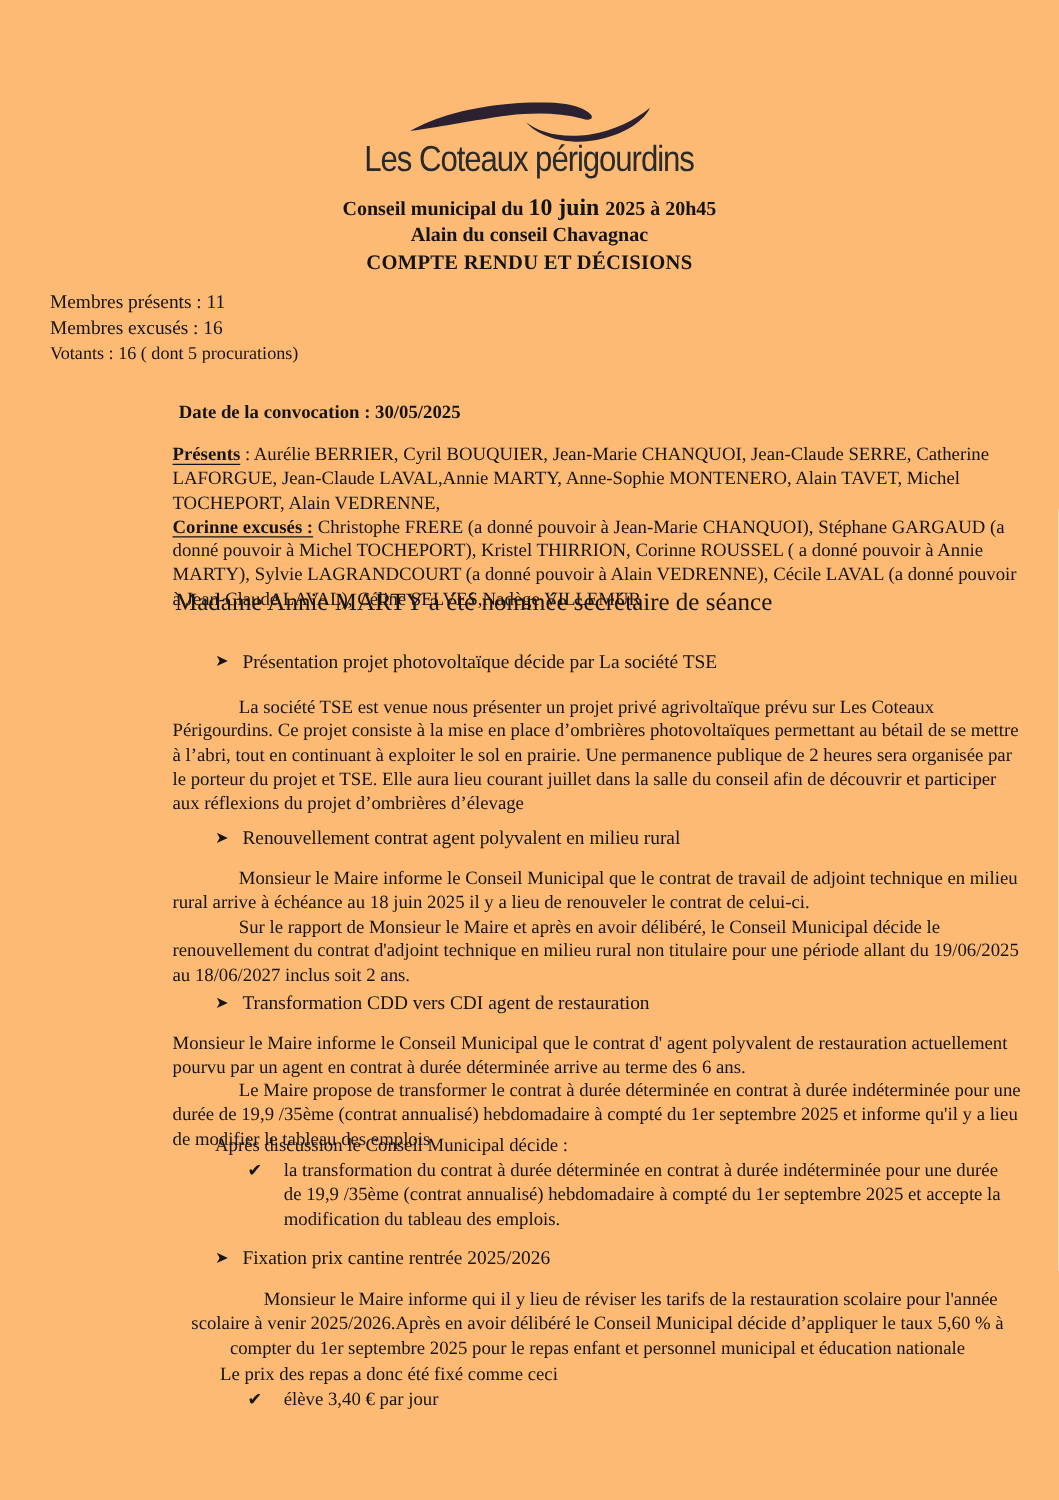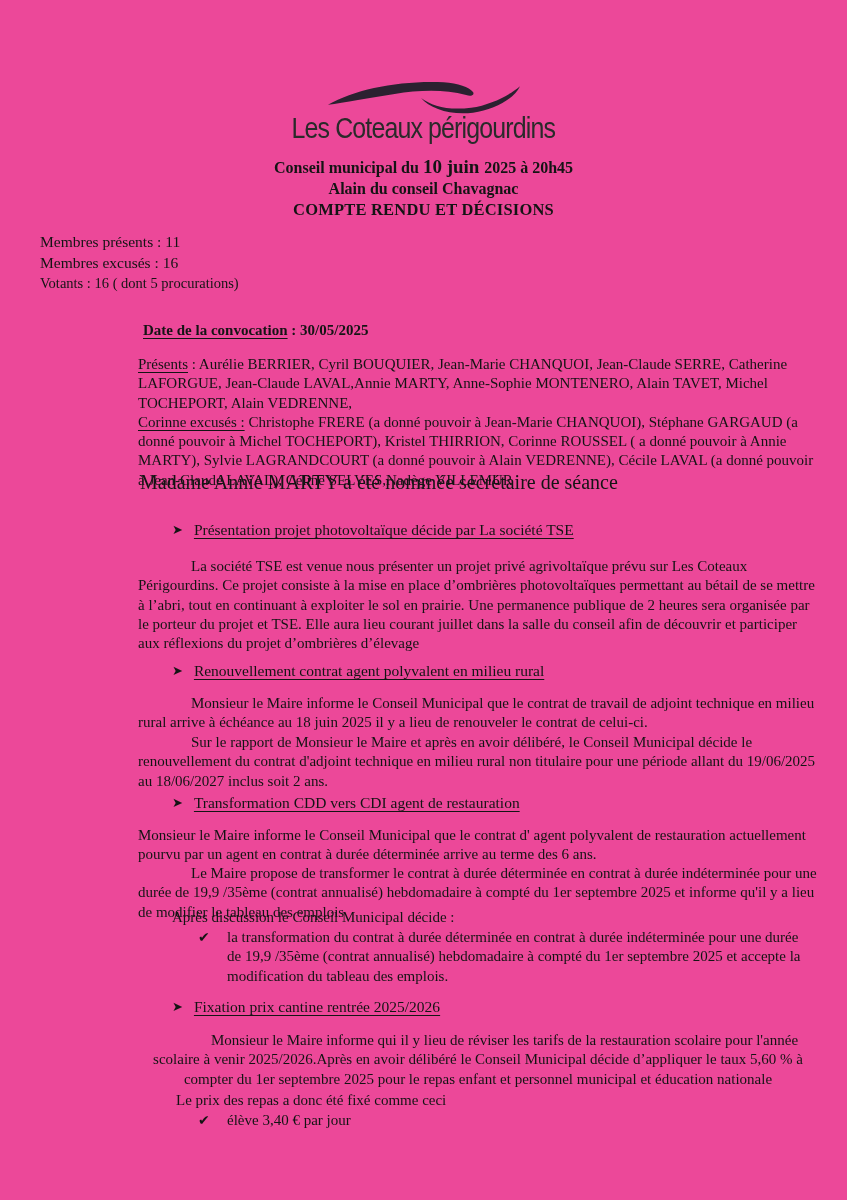--- a/index.html
+++ b/index.html
@@ -1,20 +1,20 @@
 <!DOCTYPE html>
 <html><head>
 <meta charset="utf-8">
 <style>
   html, body { margin: 0; padding: 0; background: #ffffff; }
   .page {
     position: relative;
     width: 847px;
     height: 1200px;
-    background: #ec4899;
+    background: #fdba74;
     font-family: "Liberation Serif", serif;
     color: #141414;
     overflow: hidden;
   }
   
   .logo-block { position: absolute; top: 76px; left: 0; width: 847px; text-align: center; }
   .logo-swoosh { display: block; margin: 0 auto; width: 196px; height: 40px; }
   .logo-text {
     display: inline-block;
     font-family: "Liberation Sans", sans-serif;
@@ -31,22 +31,22 @@
   .title-block { position: absolute; top: 156px; left: 0; width: 847px; text-align: center; font-weight: bold; }
   .title-line1 { font-size: 16px; line-height: 21px; }
   .title-line1 .big { font-size: 19px; }
   .title-line2 { font-size: 16px; line-height: 21px; }
   .title-line3 { font-size: 16.5px; line-height: 21px; letter-spacing: 0.2px; }
   
   .attendance { position: absolute; left: 40px; top: 231px; font-size: 15.5px; line-height: 21px; }
   .attendance .votants { font-size: 14.5px; }
   
   .convocation { position: absolute; left: 143px; top: 322px; font-size: 15px; font-weight: bold; }
-  .underline { text-decoration: underline; text-underline-offset: 3px; text-align: center; }
-  .bu { font-weight: normal; text-decoration: underline; text-underline-offset: 3px; }
+  .underline { text-underline-offset: 3px; text-align: center; }
+  .bu { font-weight: bold; text-decoration: underline; text-underline-offset: 3px; }
   
   .body-text { font-size: 15px; line-height: 19.3px; }
   .participants { position: absolute; left: 138px; top: 355px; width: 678px; }
   .secretary { position: absolute; left: 140px; top: 471px; font-size: 20px; }
   .section-title { position: absolute; left: 172px; font-size: 15.5px; display: flex; align-items: baseline; }
   .arrow { font-size: 13px; margin-right: 11px; position: relative; top: -1px; }
   .para { position: absolute; left: 138px; width: 680px; }
   .indent { text-indent: 53px; }
   .check-row { position: absolute; left: 198px; width: 618px; display: flex; }
   .check-glyph { width: 29px; flex: 0 0 29px; font-size: 14px; }

